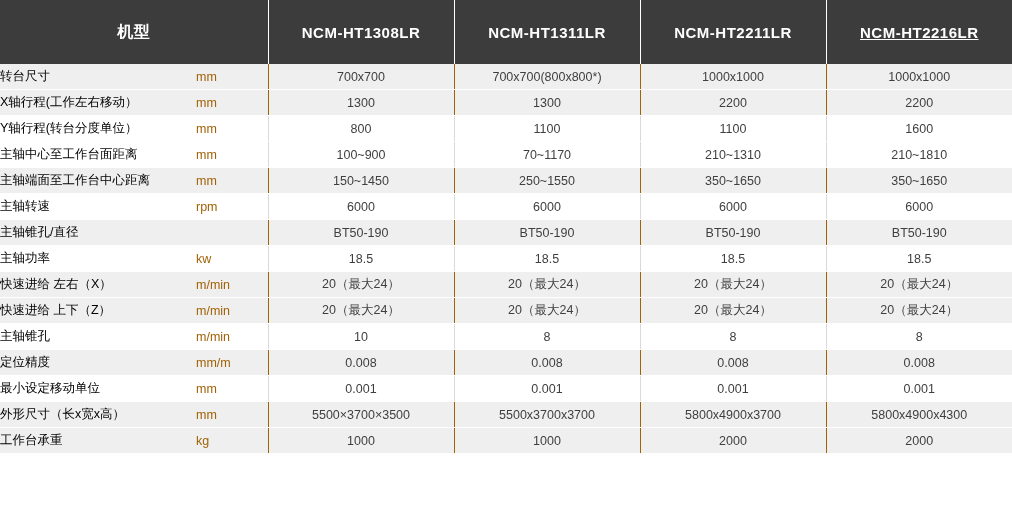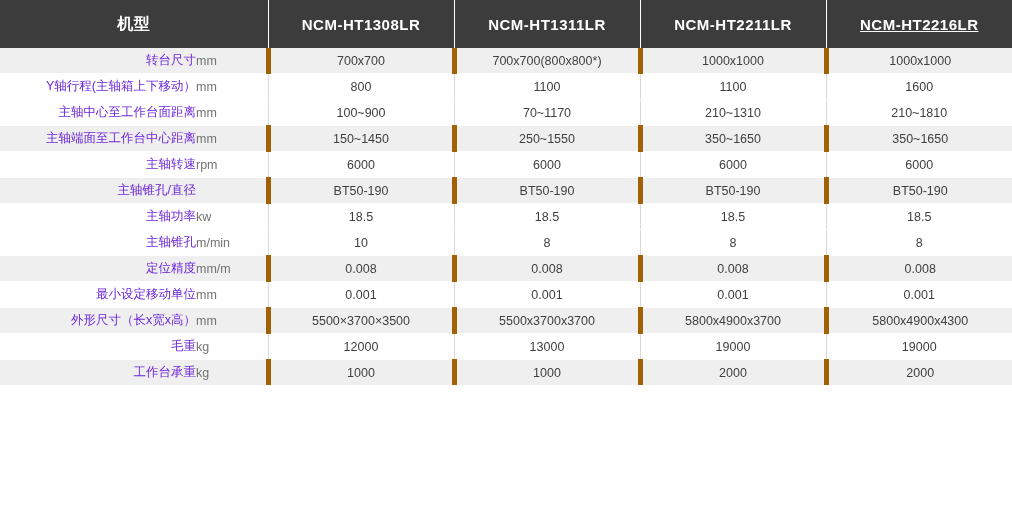--- a/index.html
+++ b/index.html
@@ -22,21 +22,21 @@
   #spec-table col.c-label { width: 196px; }
   #spec-table col.c-unit  { width: 72px; }
   #spec-table col.c-model { width: 186px; }
 
   #spec-table thead th {
     background: #3c3c3c;
     color: #ffffff;
     font-size: 15px;
     font-weight: bold;
     height: 32px;
-    padding: 8px;
+    padding: 16px;
     text-align: center;
     border-right: 1px solid #ffffff;
     letter-spacing: 0.5px;
   }
   #spec-table thead th.head-title {
     font-size: 16px;
   }
   #spec-table thead th:last-child {
     border-right: none;
     text-decoration: underline;
@@ -54,37 +54,37 @@
     background: #efefef;
   }
   #spec-table tbody tr.row-even td {
     background: #ffffff;
   }
   #spec-table tbody tr:last-child td {
     border-bottom: none;
   }
 
   td.cell-label {
-    text-align: right;
+    text-align: left;
     padding-left: 22px;
-    color: #6d28d9;
+    color: #000000;
   }
   td.cell-unit {
     text-align: left;
     padding-left: 2px;
-    color: #737373;
+    color: #a16207;
     font-size: 12px;
   }
   td.cell-val {
     text-align: center;
     color: #3f3f3f;
     border-left: 1px solid #d9d9d9;
   }
   tr.row-odd td.cell-val {
-    border-left: 5px solid #a16207;
+    border-left: 1px solid #a16207;
   }
   td.cell-unit {
     border-right: none;
   }
 </style>
 </head>
 <body>
 
 <table id="spec-table">
   <colgroup>
@@ -106,22 +106,30 @@
   </thead>
   <tbody id="spec-body">
       <tr class="row-odd">
         <td class="cell-label">转台尺寸</td>
         <td class="cell-unit">mm</td>
         <td class="cell-val">700x700</td>
         <td class="cell-val">700x700(800x800*)</td>
         <td class="cell-val">1000x1000</td>
         <td class="cell-val">1000x1000</td>
       </tr>
-      <tr class="row-even">
-        <td class="cell-label">Y轴行程(主轴箱上下移动）</td>
+      <tr class="row-odd">
+        <td class="cell-label">X轴行程(工作左右移动）</td>
+        <td class="cell-unit">mm</td>
+        <td class="cell-val">1300</td>
+        <td class="cell-val">1300</td>
+        <td class="cell-val">2200</td>
+        <td class="cell-val">2200</td>
+      </tr>
+      <tr class="row-even">
+        <td class="cell-label">Y轴行程(转台分度单位）</td>
         <td class="cell-unit">mm</td>
         <td class="cell-val">800</td>
         <td class="cell-val">1100</td>
         <td class="cell-val">1100</td>
         <td class="cell-val">1600</td>
       </tr>
       <tr class="row-even">
         <td class="cell-label">主轴中心至工作台面距离</td>
         <td class="cell-unit">mm</td>
         <td class="cell-val">100~900</td>
@@ -153,20 +161,36 @@
         <td class="cell-val">BT50-190</td>
         <td class="cell-val">BT50-190</td>
       </tr>
       <tr class="row-even">
         <td class="cell-label">主轴功率</td>
         <td class="cell-unit">kw</td>
         <td class="cell-val">18.5</td>
         <td class="cell-val">18.5</td>
         <td class="cell-val">18.5</td>
         <td class="cell-val">18.5</td>
+      </tr>
+      <tr class="row-odd">
+        <td class="cell-label">快速进给 左右（X）</td>
+        <td class="cell-unit">m/min</td>
+        <td class="cell-val">20（最大24）</td>
+        <td class="cell-val">20（最大24）</td>
+        <td class="cell-val">20（最大24）</td>
+        <td class="cell-val">20（最大24）</td>
+      </tr>
+      <tr class="row-odd">
+        <td class="cell-label">快速进给 上下（Z）</td>
+        <td class="cell-unit">m/min</td>
+        <td class="cell-val">20（最大24）</td>
+        <td class="cell-val">20（最大24）</td>
+        <td class="cell-val">20（最大24）</td>
+        <td class="cell-val">20（最大24）</td>
       </tr>
       <tr class="row-even">
         <td class="cell-label">主轴锥孔</td>
         <td class="cell-unit">m/min</td>
         <td class="cell-val">10</td>
         <td class="cell-val">8</td>
         <td class="cell-val">8</td>
         <td class="cell-val">8</td>
       </tr>
       <tr class="row-odd">
@@ -186,28 +210,20 @@
         <td class="cell-val">0.001</td>
       </tr>
       <tr class="row-odd">
         <td class="cell-label">外形尺寸（长x宽x高）</td>
         <td class="cell-unit">mm</td>
         <td class="cell-val">5500×3700×3500</td>
         <td class="cell-val">5500x3700x3700</td>
         <td class="cell-val">5800x4900x3700</td>
         <td class="cell-val">5800x4900x4300</td>
       </tr>
-      <tr class="row-even">
-        <td class="cell-label">毛重</td>
-        <td class="cell-unit">kg</td>
-        <td class="cell-val">12000</td>
-        <td class="cell-val">13000</td>
-        <td class="cell-val">19000</td>
-        <td class="cell-val">19000</td>
-      </tr>
       <tr class="row-odd">
         <td class="cell-label">工作台承重</td>
         <td class="cell-unit">kg</td>
         <td class="cell-val">1000</td>
         <td class="cell-val">1000</td>
         <td class="cell-val">2000</td>
         <td class="cell-val">2000</td>
       </tr>
     </tbody>
 </table>

